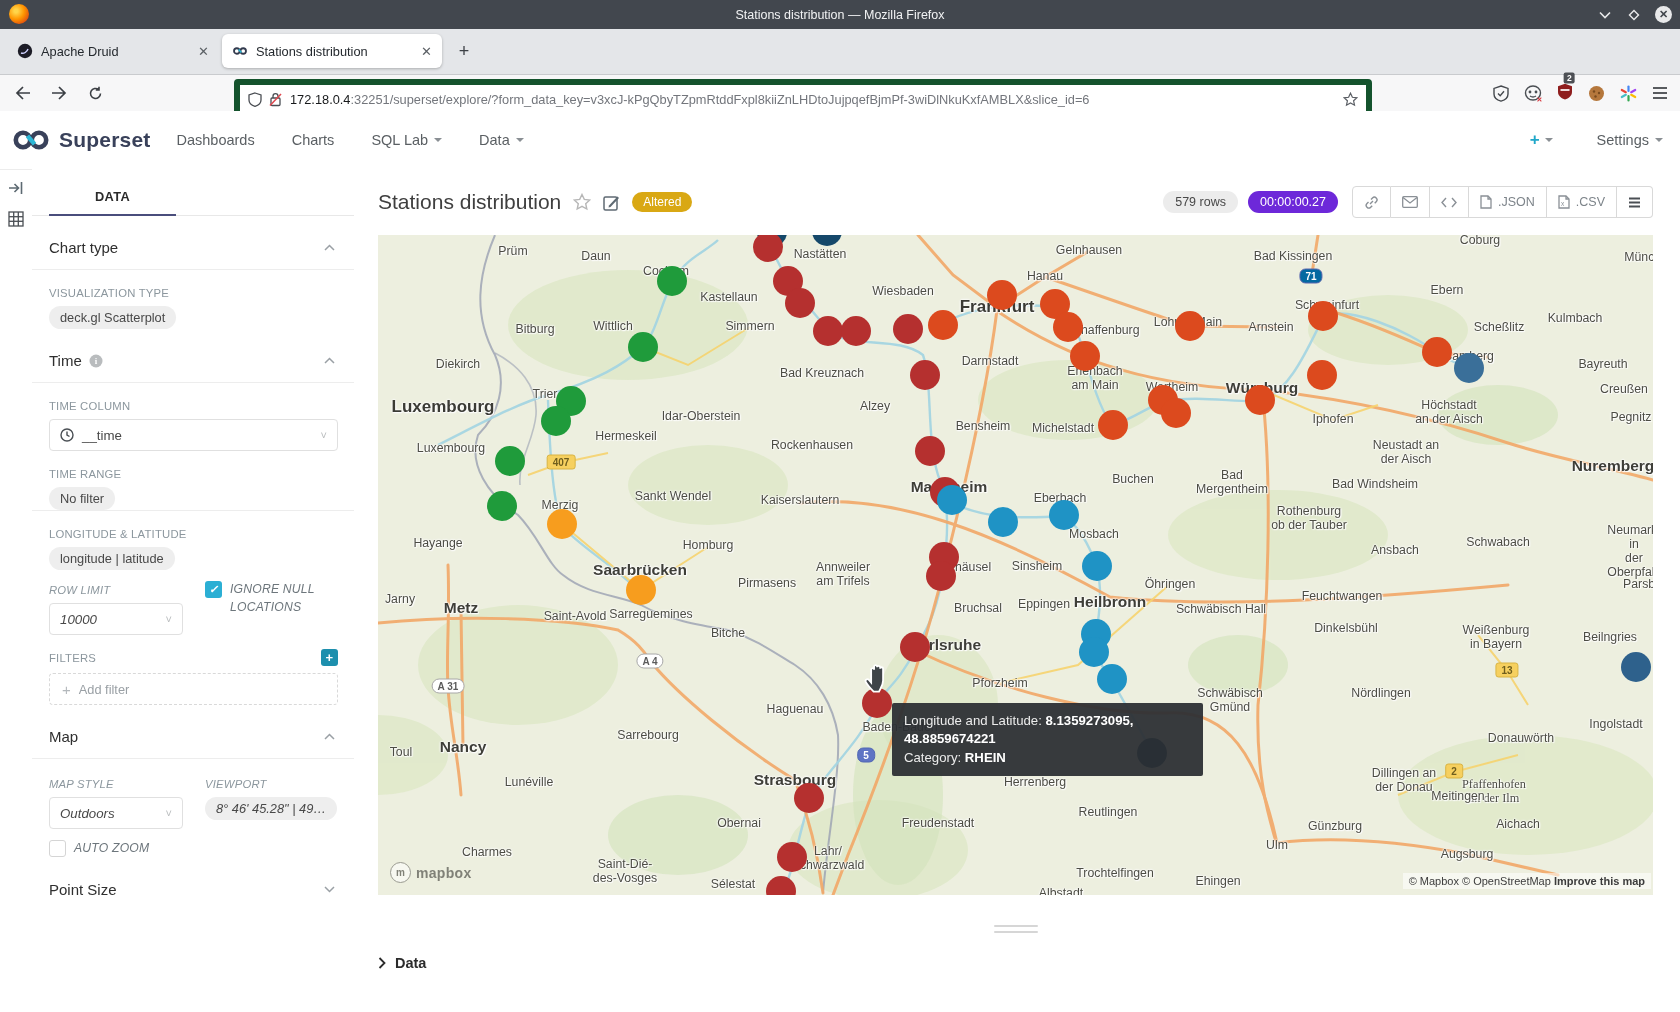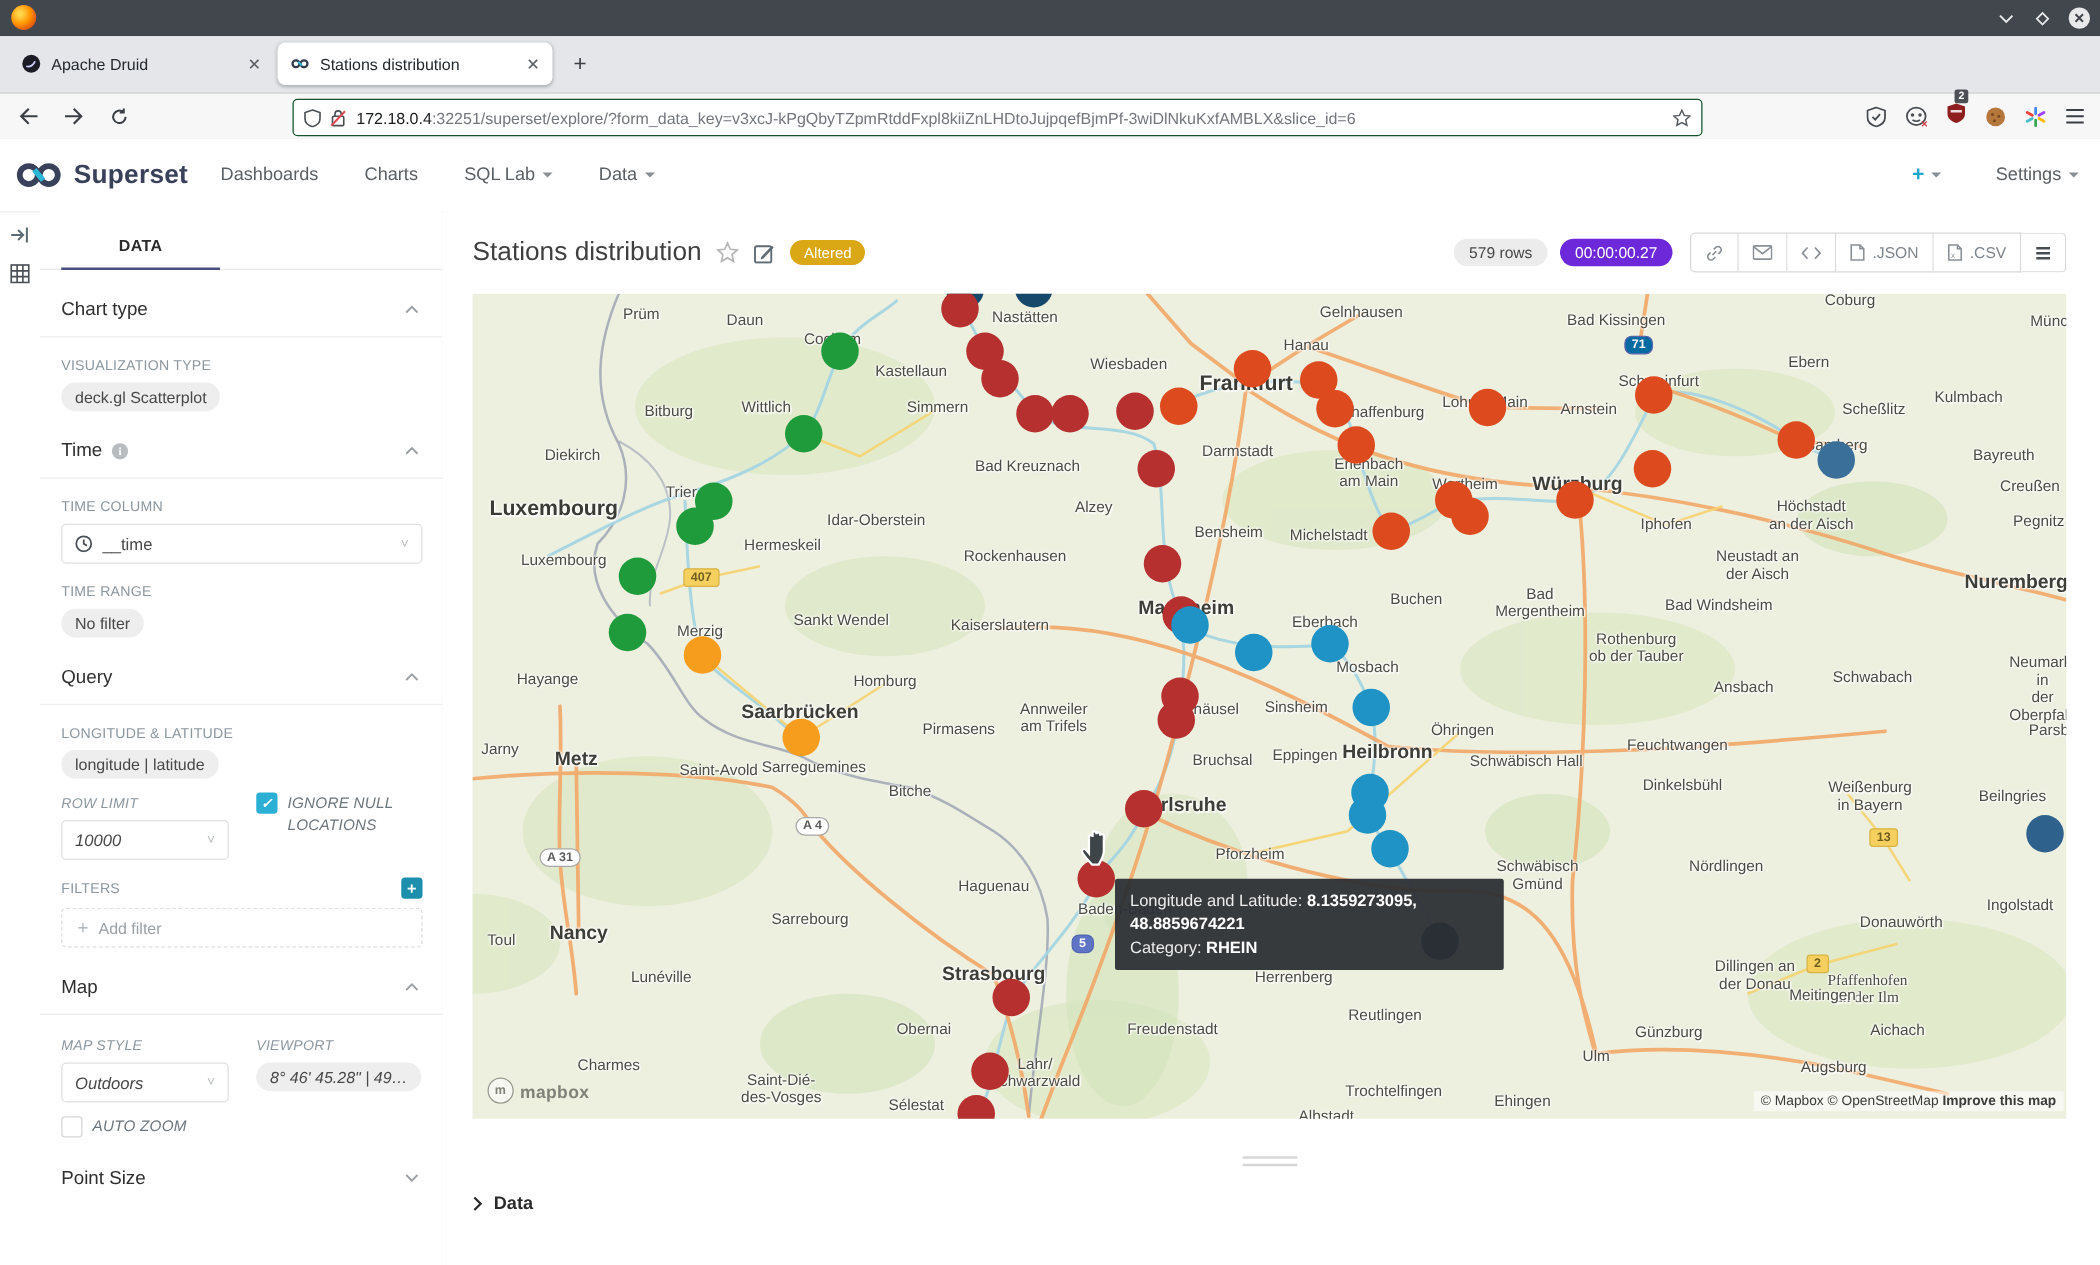--- a/index.html
+++ b/index.html
@@ -20,21 +20,21 @@
   .tab-active{left:222px;width:200px;background:#fff;box-shadow:0 1px 3px rgba(0,0,0,.25);}
   .tab .fav{width:16px;height:16px;margin-right:8px;flex:0 0 16px;}
   .tab .tlabel{flex:1;white-space:nowrap;overflow:hidden;}
   .tab .tclose{color:#5b6065;font-size:13px;margin-left:6px;}
   .newtab{position:absolute;left:452px;top:10px;width:24px;height:24px;color:#3c4045;font-size:18px;
           display:flex;align-items:center;justify-content:center;}
   .urlrow{position:absolute;left:0;top:75px;right:0;height:36px;background:#f7f7f8;border-bottom:1px solid #d9dadc;
           display:flex;align-items:center;}
   .navarrow{width:30px;height:28px;display:flex;align-items:center;justify-content:center;color:#3b3f44;}
   .navarrows{display:flex;margin-left:8px;gap:6px;}
-  .urlbar{position:absolute;left:234px;width:1110px;height:28px;top:4px;background:#fff;border:1px solid #14532d;
+  .urlbar{position:absolute;left:234px;width:1110px;height:28px;top:4px;background:#fff;border:6px solid #14532d;
           border-radius:4px;display:flex;align-items:center;padding:0 8px;font-size:12.8px;}
   .urlbar .host{color:#17191b;}
   .urlbar .rest{color:#73767c;white-space:nowrap;overflow:hidden;flex:1;}
   .bm-star{margin-left:6px;color:#5a5e64;}
   .ext-icons{position:absolute;right:12px;top:4px;height:28px;display:flex;align-items:center;gap:15px;}
   .ublock{position:relative;}
   .ublock .badge{position:absolute;top:-5px;right:-7px;background:#4d5055;color:#fff;font-size:8.5px;
                  padding:0 3px;border-radius:2px;line-height:11px;}
   
   .appnav{position:absolute;left:0;top:111px;right:0;height:58px;background:#fff;border-bottom:1px solid #ececec;
@@ -123,20 +123,21 @@
   .resize-handle span{display:block;width:44px;height:2px;background:#d6d6d6;border-radius:1px;}
   .datapanel{margin-top:22px;display:flex;align-items:center;gap:9px;font-size:14.5px;font-weight:700;color:#2b2b2b;}
 </style>
 </head>
 <body>
 
 <div class="screen">
 
   <div class="titlebar">
     <div class="ff-logo"></div>
+    <div class="tb-title">Stations distribution — Mozilla Firefox</div>
     <div class="winbtns">
       <div class="winbtn">
         <svg width="12" height="8" viewBox="0 0 12 8">
             <polyline points="1,1.5 6,6.5 11,1.5" fill="none" stroke="#e8e9ea" stroke-width="1.6"></polyline>
           </svg>
       </div>
       <div class="winbtn">
         <svg width="12" height="12" viewBox="0 0 12 12">
             <rect x="2.8" y="2.8" width="6.4" height="6.4" fill="none" stroke="#e8e9ea" stroke-width="1.4" transform="rotate(45 6 6)"></rect>
           </svg>
@@ -330,26 +331,20 @@
       <svg width="14" height="14" viewBox="0 0 14 14">
           <circle cx="7" cy="7" r="6" fill="none" stroke="#4a4f54" stroke-width="1.4"></circle>
           <path d="M7 3.5 V7 L9.5 8.5" stroke="#4a4f54" stroke-width="1.4" fill="none"></path>
         </svg>
       <span class="grow">__time</span>
       <span class="chev">˅</span>
     </div>
     <div class="ctl-label">TIME RANGE</div>
     <span class="pill">No filter</span>
 
-    <div class="sec-head">
-      <span>Query</span>
-      <svg width="11" height="7" viewBox="0 0 11 7">
-          <polyline points="1,6 5.5,1.5 10,6" fill="none" stroke="#9aa0a5" stroke-width="1.5"></polyline>
-        </svg>
-    </div>
     <div class="hr"></div>
     <div class="ctl-label">LONGITUDE &amp; LATITUDE</div>
     <span class="pill">longitude | latitude</span>
     <div class="tworow" style="margin-top:14px;">
       <div style="width:134px;">
         <div class="ctl-label" style="margin-top:0;">ROW LIMIT</div>
         <div class="select">
           <span style="flex:1;">10000</span>
           <span class="chev">˅</span>
         </div>

